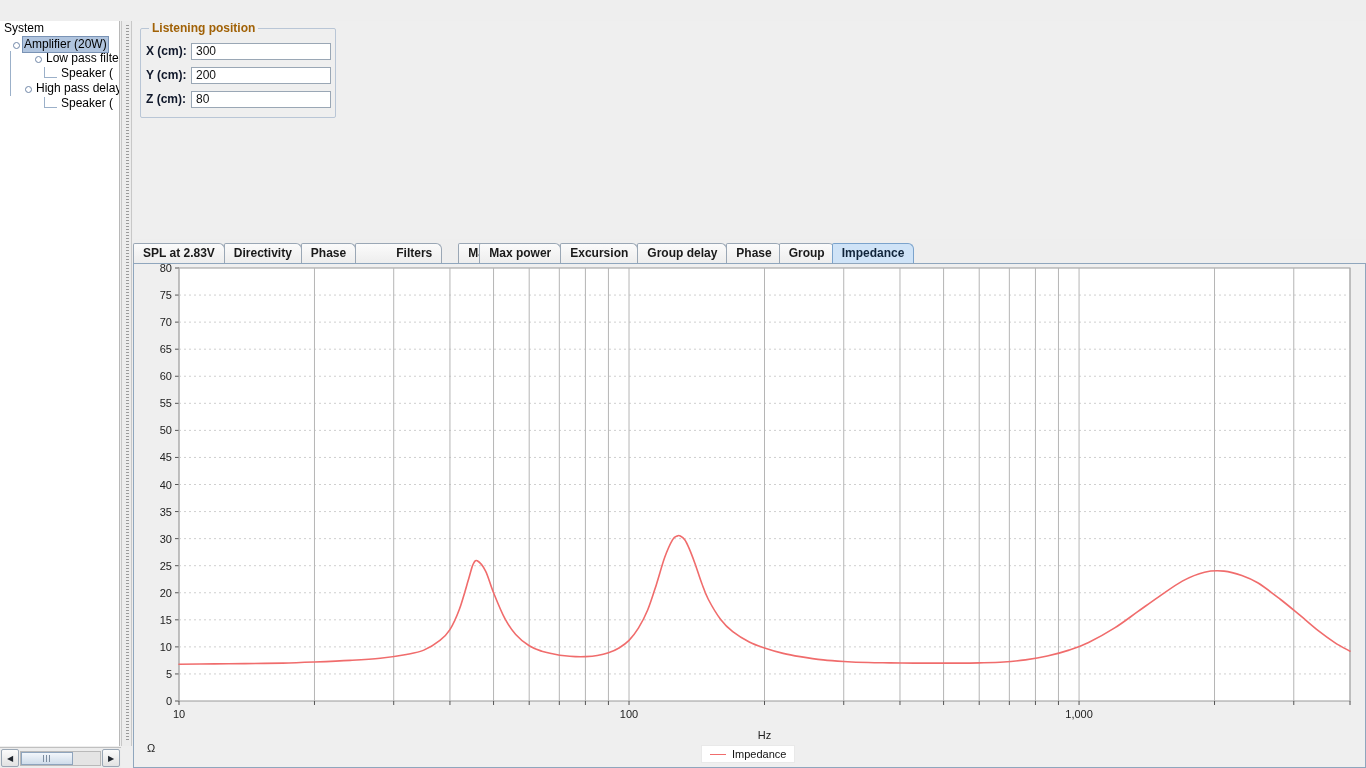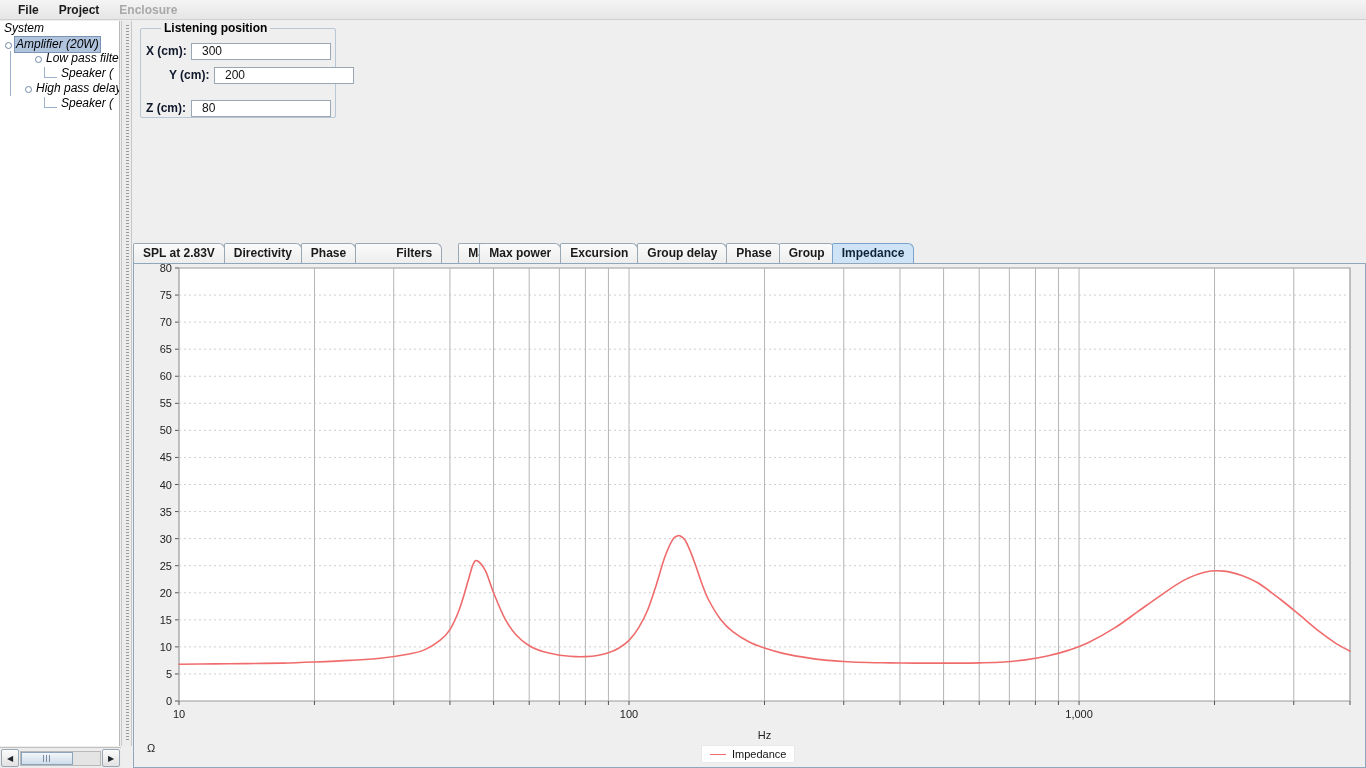--- a/index.html
+++ b/index.html
@@ -26,21 +26,21 @@
   .menu-item.disabled{color:#a8a8a8;}
 
   
   .tree-panel{
     position:absolute;left:0;top:21px;width:120px;height:725px;
     background:#ffffff;border-right:1px solid #b8b8b8;
     overflow:hidden;box-sizing:border-box;
   }
   .tree-row{
     position:relative;height:15px;line-height:15px;
-    white-space:nowrap;font-size:12px;padding-left:2px;font-style:italic;
+    white-space:nowrap;font-size:12px;padding-left:2px;
   }
   .tree-row .lbl{display:inline-block;padding:0 2px;}
   .tree-row.selected .lbl{
     background:#b0c4de;border:1px solid #7a93b5;
     padding:0 1px;margin:0;
   }
   .knob{
     display:inline-block;width:9px;height:9px;vertical-align:middle;
     margin-right:1px;position:relative;
   }
@@ -49,21 +49,21 @@
     border-radius:50%;border:1.5px solid #6f86a8;background:#fff;
   }
   .elbow{
     display:inline-block;width:12px;height:10px;vertical-align:middle;
     border-left:1px solid #9bb0c9;border-bottom:1px solid #9bb0c9;
     margin-right:2px;margin-bottom:3px;
   }
   .vline{
     position:absolute;left:10px;top:0;width:1px;height:15px;background:#9bb0c9;
   }
-  .indent1{padding-left:4px;}
+  .indent1{padding-left:12px;}
 
   
   .divider{
     position:absolute;left:121px;top:21px;width:11px;height:725px;
     background:#ececec;border-left:1px solid #c8c8c8;border-right:1px solid #c8c8c8;
     box-sizing:border-box;
   }
   .divider .dots{
     position:absolute;left:4px;top:4px;width:3px;height:717px;
     background-image:repeating-linear-gradient(to bottom,#9a9a9a 0px,#9a9a9a 1px,transparent 1px,transparent 3px);
@@ -99,32 +99,32 @@
   .props{
     position:absolute;left:133px;top:21px;width:1233px;height:218px;
     background:#efefef;box-sizing:border-box;
   }
   .groupbox{
     position:absolute;left:7px;top:7px;width:194px;height:88px;
     border:1px solid #b9c6d6;border-radius:2px;background:transparent;
   }
   .groupbox .gb-title{
     position:absolute;left:8px;top:-8px;background:#efefef;padding:0 3px;
-    font-size:12px;font-weight:bold;color:#000000;white-space:nowrap;margin-left:12px;
+    font-size:12px;font-weight:bold;color:#a16207;white-space:nowrap;
   }
   .field-row{
     position:absolute;left:5px;height:18px;display:flex;align-items:center;
   }
   .field-label{
     width:45px;font-size:12px;font-weight:bold;color:#0f172a;white-space:nowrap;
   }
   .field-input{
     width:140px;height:17px;background:#fff;border:1px solid #9aa7b5;
     box-sizing:border-box;font-size:12px;font-family:"Liberation Sans",sans-serif;
-    padding:0 10px;color:#111;outline:none;
+    padding:0 4px;color:#111;outline:none;
   }
 
   
   .tabbar{
     position:absolute;left:133px;top:243px;width:1305px;height:21px;
   }
   .tab{
     position:absolute;top:0;height:20px;line-height:19px;
     background:linear-gradient(#fbfbfb,#ededed);
     border:1px solid #9aa7b5;border-bottom:none;
@@ -153,25 +153,20 @@
     padding:2px 8px;display:flex;align-items:center;gap:6px;
     font-size:11px;color:#111;
   }
   .legend-line{display:inline-block;width:16px;height:0;border-top:1.4px solid #f06c6c;}
 </style>
 </head>
 <body>
 
 <div id="app">
 
-  <div class="menubar">
-    <div class="menu-item">File</div>
-    <div class="menu-item">Project</div>
-    <div class="menu-item disabled">Enclosure</div>
-  </div>
 
   <div class="tree-panel">
     <div class="tree-row" style="top:0;">
       <span class="lbl">System</span>
     </div>
     <div class="tree-row selected indent1">
       <span class="knob"></span><span class="lbl">Amplifier (20W)</span>
     </div>
     <div class="tree-row" style="padding-left:34px;">
       <span class="vline"></span><span class="knob"></span><span class="lbl">Low pass filte</span>
@@ -202,25 +197,25 @@
   </div>
 
   <div class="props">
     <div class="groupbox">
       <div class="gb-title">Listening position</div>
 
       <div class="field-row" style="top:13px;">
         <span class="field-label">X (cm):</span>
         <input class="field-input" type="text" value="300" style="">
       </div>
-      <div class="field-row" style="top:37px;margin-left:23px;">
+      <div class="field-row" style="top:37px;">
         <span class="field-label">Y (cm):</span>
         <input class="field-input" type="text" value="200" style="">
       </div>
-      <div class="field-row" style="top:70px;">
+      <div class="field-row" style="top:61px;">
         <span class="field-label">Z (cm):</span>
         <input class="field-input" type="text" value="80" style="">
       </div>
     </div>
   </div>
 
   <div class="tabbar" id="tabbar">
       <div class="tab" style="left: 0px;"><span>SPL at 2.83V</span></div>
       <div class="tab" style="left: 90.8281px;"><span>Directivity</span></div>
       <div class="tab" style="left: 167.859px;"><span>Phase</span></div>

